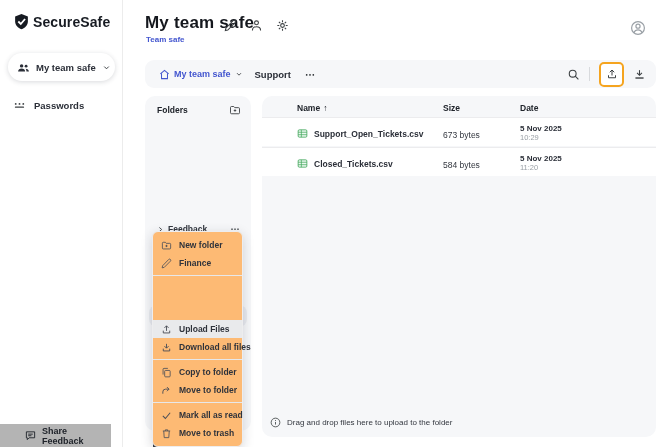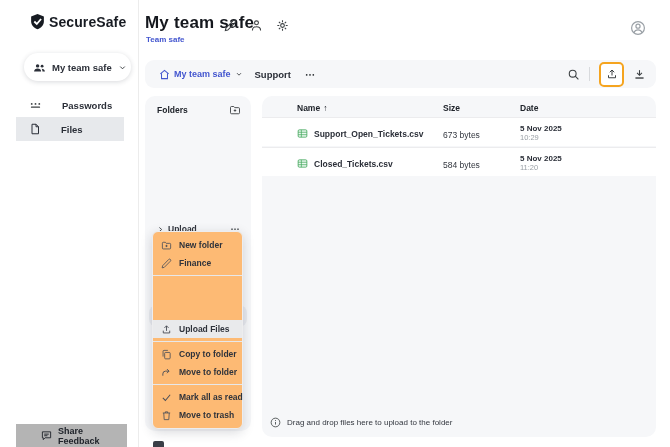--- a/index.html
+++ b/index.html
@@ -6,29 +6,29 @@
   html,body { background:#e9e9e9; }
   .screen {
     position:relative; width:670px; height:447px; background:#ffffff;
     font-family:"Liberation Sans", sans-serif; color:#23262d; overflow:hidden;
   }
   .abs { position:absolute; }
   .flex { display:flex; align-items:center; }
   svg.ic { display:block; flex:0 0 auto; }
 
   
-  .sidebar { position:absolute; left:16px; top:0; width:123px; height:447px; background:#fff; border-right:1px solid #ececec; }
+  .sidebar { position:absolute; left:0; top:0; width:123px; height:447px; background:#fff; border-right:1px solid #ececec; }
   .logo { position:absolute; left:13px; top:13px; gap:3px; }
   .logo-text { font-size:14px; font-weight:bold; color:#171b22; letter-spacing:0.1px; }
   .team-pill {
     position:absolute; left:8px; top:53px; width:107px; height:28px; background:#fff;
     border-radius:15px; box-shadow:0 1px 5px rgba(40,45,60,.18); padding:0 8px 0 9px; gap:6px; cursor:pointer;
   }
   .team-pill-label { font-size:9.5px; font-weight:600; color:#2b2f38; flex:1; white-space:nowrap; }
-  .nav-item { position:absolute; left:0; width:108px; height:24px; padding-left:13px; gap:20px; cursor:pointer; }
+  .nav-item { position:absolute; left:0; width:108px; height:24px; padding-left:13px; gap:8px; cursor:pointer; }
   .nav-item .lbl { font-size:9.5px; font-weight:600; color:#2b2f38; }
   .nav-item.active { background:#e7e9ec; }
   .share-feedback { position:absolute; left:0; top:424px; width:111px; height:23px; background:#b4b4b4; padding-left:25px; gap:6px; cursor:pointer; }
   .share-feedback .lbl { font-size:9px; font-weight:600; color:#20242b; }
 
   
   .page-title { position:absolute; left:145px; top:13px; font-size:17px; font-weight:bold; color:#14171d; letter-spacing:0.2px; }
   .title-icons { position:absolute; left:224px; top:19px; gap:13px; }
   .subtitle { position:absolute; left:146px; top:35px; font-size:8px; font-weight:600; color:#4356cf; cursor:pointer; }
   .avatar-btn { position:absolute; left:630px; top:20px; cursor:pointer; }
@@ -120,29 +120,20 @@
         <svg class="ic" width="13" height="13" viewBox="0 0 24 24" fill="#3c4043">
           <circle cx="5" cy="9" r="1.7"></circle>
             <circle cx="12" cy="9" r="1.7"></circle>
             <circle cx="19" cy="9" r="1.7"></circle>
           <rect x="3.5" y="14" width="17" height="2" rx="1"></rect>
         </svg>
       </span>
       <span class="lbl">Passwords</span>
     </div>
 
-    <div class="nav-item flex active" style="top:117px;">
-      <span>
-        <svg class="ic" width="12" height="12" viewBox="0 0 24 24" fill="none" stroke="#2b2f38" stroke-width="2">
-          <path d="M6 2.5 h8 l5 5 V21.5 H6 Z"></path>
-            <path d="M14 2.5 V7.5 H19"></path>
-        </svg>
-      </span>
-      <span class="lbl">Files</span>
-    </div>
 
     <div class="share-feedback flex">
       <span>
         <svg class="ic" width="11" height="11" viewBox="0 0 24 24" fill="none" stroke="#20242b" stroke-width="2">
           <path d="M3 4 H21 V17 H9 L5 21 V17 H3 Z"></path>
             <path d="M7 9 H17 M7 12.5 H14"></path>
         </svg>
       </span>
       <span class="lbl">Share Feedback</span>
     </div>
@@ -233,21 +224,21 @@
         </svg>
       </span>
     </div>
 
     <div class="folder-item flex" style="top:122px;">
       <span>
         <svg class="ic" width="7" height="7" viewBox="0 0 24 24" fill="none" stroke="#3c4043" stroke-width="3">
             <polyline points="8,5 16,12 8,19"></polyline>
           </svg>
       </span>
-      <span class="lbl">Upload</span>
+      <span class="lbl">Feedback</span>
       <span class="dots">⋯</span>
     </div>
 
     <div class="folder-item flex" style="top:144px; padding-left:19px;">
       <span class="lbl">Events</span>
       <span class="dots">⋯</span>
     </div>
 
     <div class="folder-item flex" style="top:166px; padding-left:19px;">
       <span class="lbl">Administrative</span>
@@ -347,20 +338,30 @@
       <span>
         <svg class="ic" width="11" height="11" viewBox="0 0 24 24" fill="none" stroke="#4a4e57" stroke-width="2">
           <line x1="12" y1="15" x2="12" y2="4"></line>
             <polyline points="7.5,8.5 12,4 16.5,8.5"></polyline>
           <path d="M5 14.5 V19.5 H19 V14.5"></path>
         </svg>
       </span>
       <span class="lbl">Upload Files</span>
     </div>
 
+    <div class="menu-item flex">
+      <span>
+        <svg class="ic" width="11" height="11" viewBox="0 0 24 24" fill="none" stroke="#4a4e57" stroke-width="2">
+          <line x1="12" y1="4" x2="12" y2="13"></line>
+            <polyline points="7.5,9 12,13.5 16.5,9"></polyline>
+          <path d="M5 14.5 V19.5 H19 V14.5"></path>
+        </svg>
+      </span>
+      <span class="lbl">Download all files</span>
+    </div>
 
     <div class="menu-divider"></div>
 
     <div class="menu-item flex">
       <span>
         <svg class="ic" width="11" height="11" viewBox="0 0 24 24" fill="none" stroke="#4a4e57" stroke-width="1.8">
           <rect x="8" y="7.5" width="12" height="14" rx="2"></rect>
           <path d="M4.5 16.5 V5 a2 2 0 0 1 2-2 H15"></path>
         </svg>
       </span>

